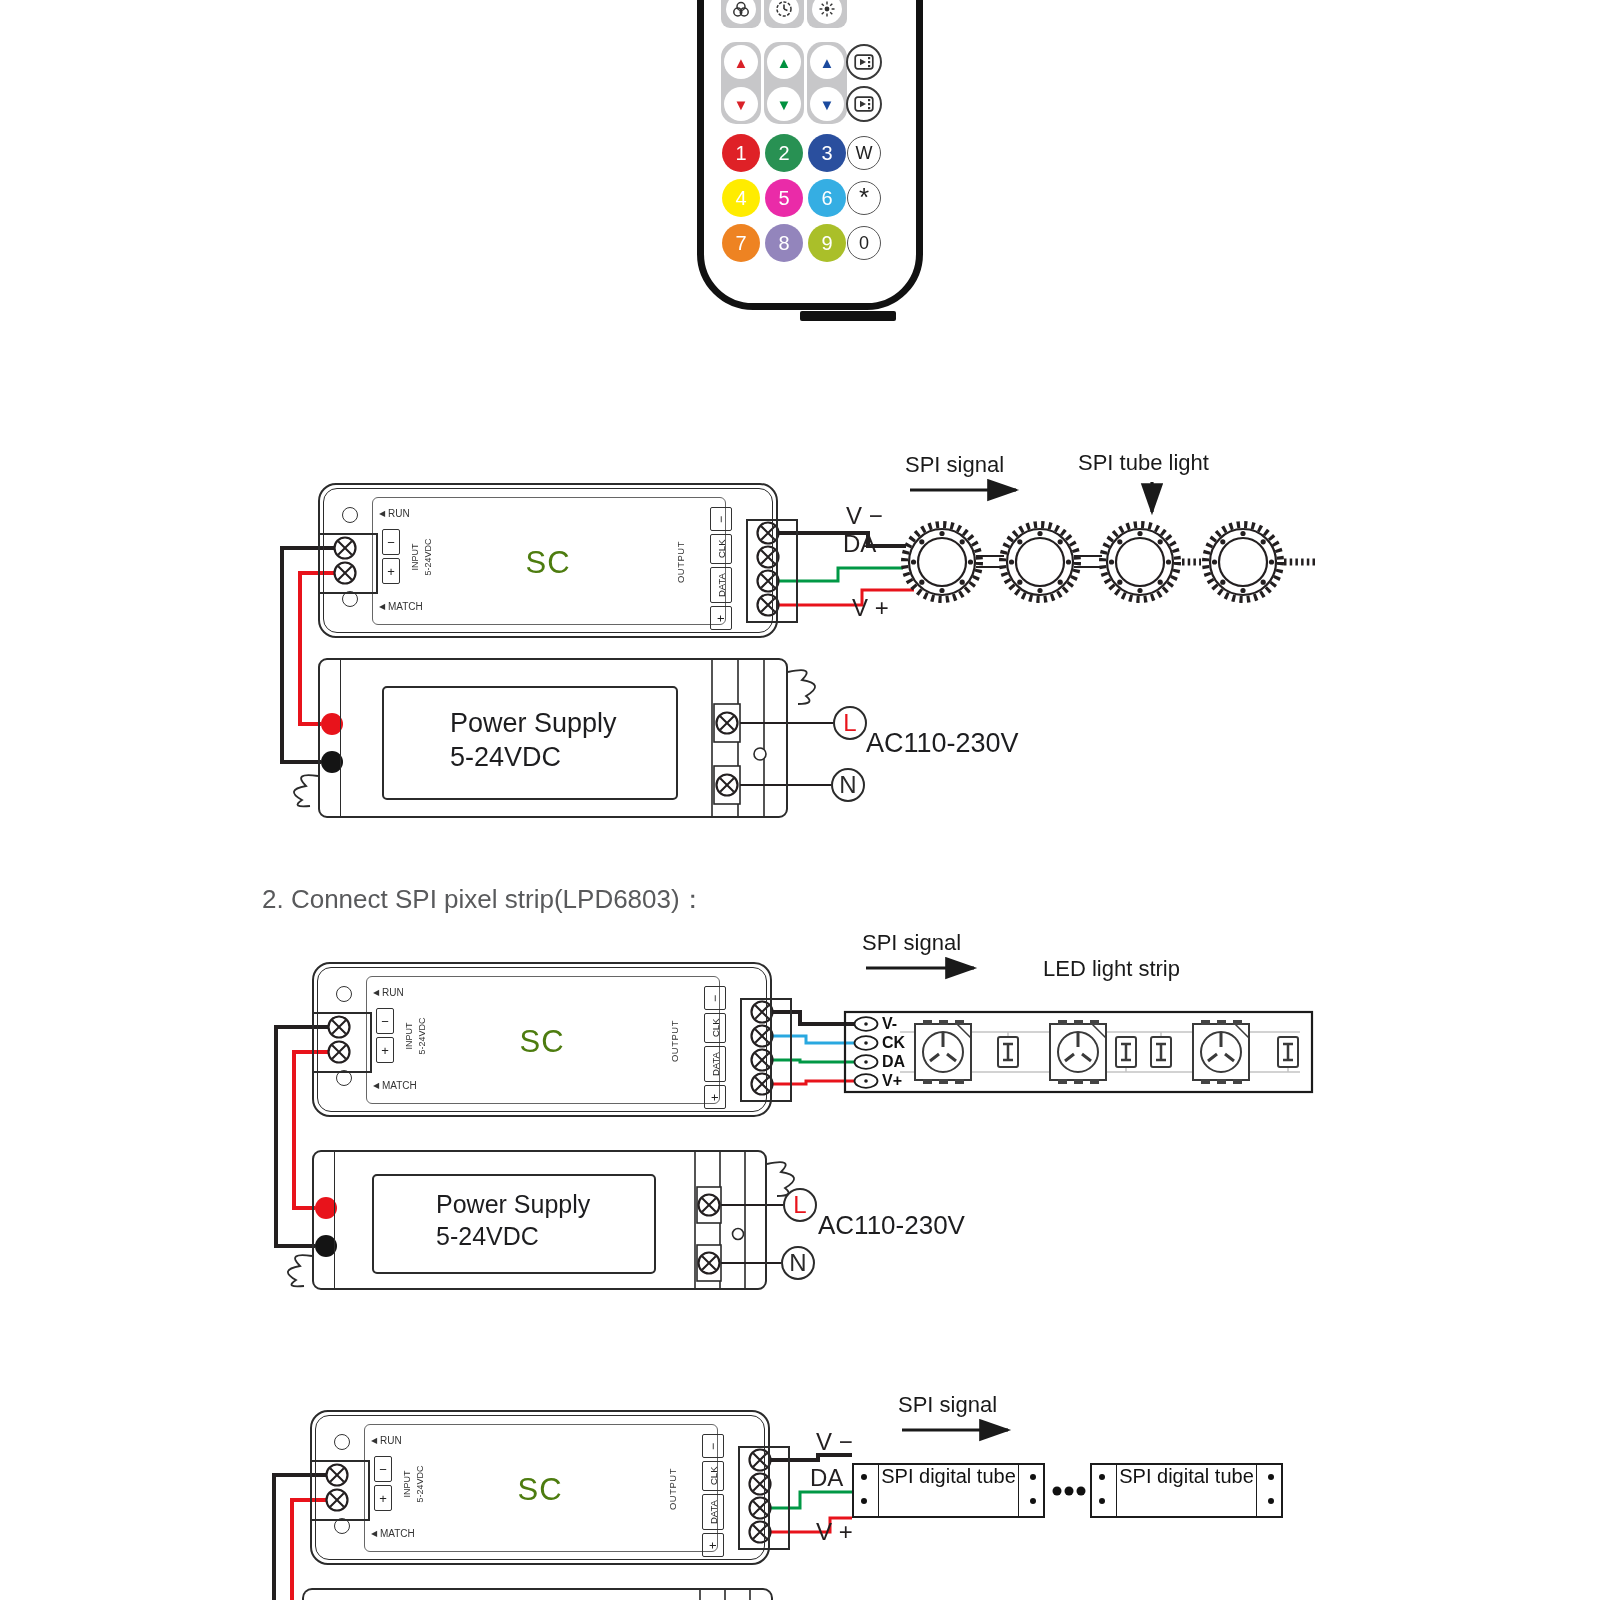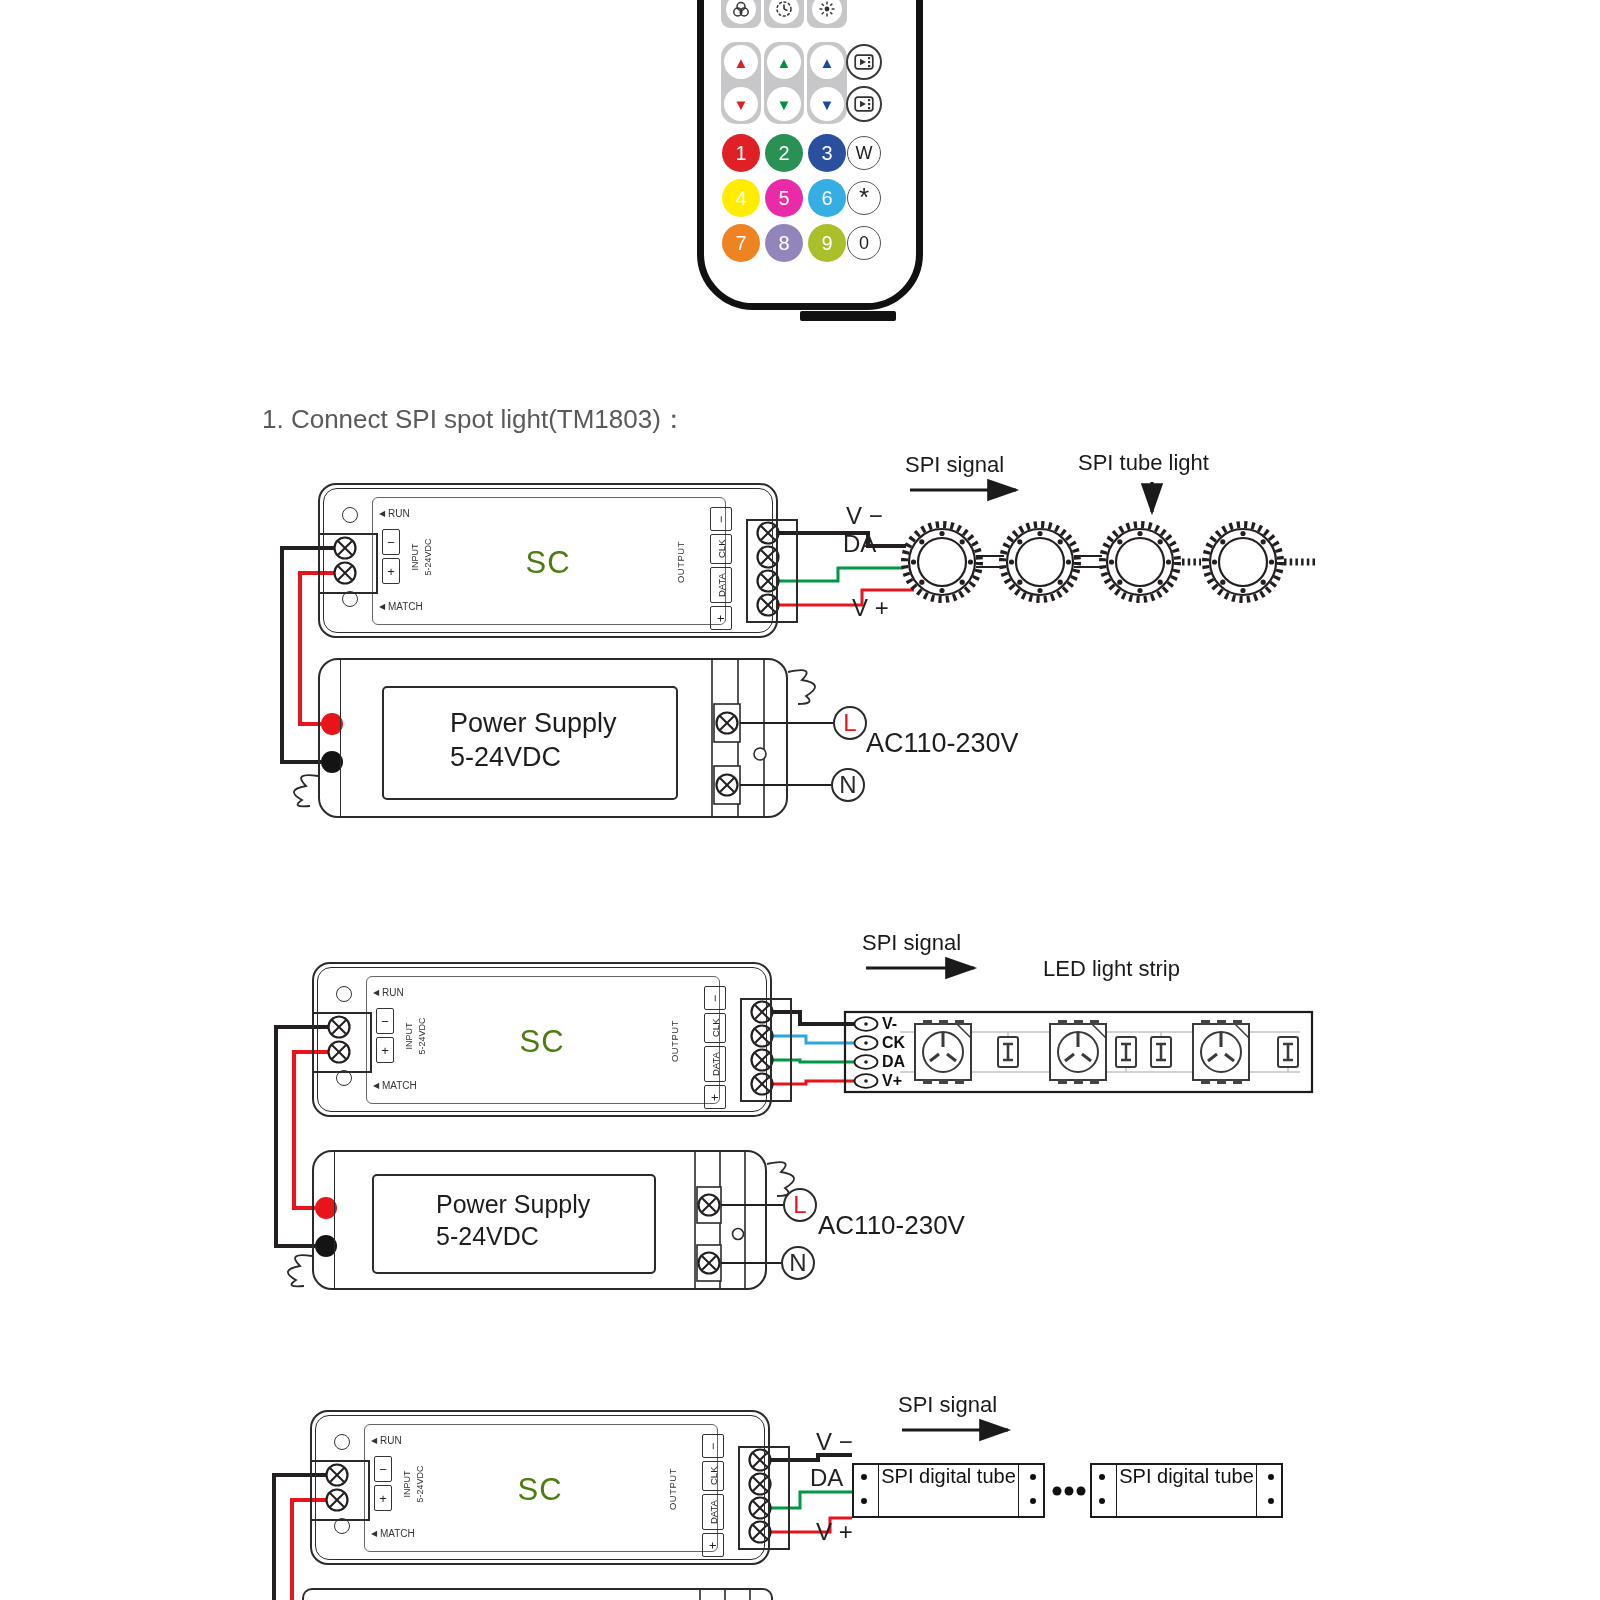--- a/index.html
+++ b/index.html
@@ -51,21 +51,21 @@
   .ovtext{position:absolute;left:330px;top:69px;width:60px;height:16px;transform:rotate(-90deg);
           display:flex;align-items:center;justify-content:center;font-size:9.5px;letter-spacing:.5px;color:#333;}
   .obox{position:absolute;left:390px;width:22px;border:1.5px solid #333;border-radius:2px;color:#222;box-sizing:border-box;}
   .vbox{writing-mode:vertical-rl;transform:rotate(180deg);display:flex;align-items:center;justify-content:center;font-size:9.5px;}
   .obox-m{top:22px;height:24px;font-size:12px;}
   .obox-clk{top:49px;height:30px;}
   .obox-data{top:82px;height:36px;}
   .obox-p{top:121px;height:24px;font-size:12px;}
   .oblock{position:absolute;left:426px;top:34px;width:48px;height:100px;border:2.5px solid #2b2b2b;}
   
-  .ps{position:absolute;border:2.5px solid #2b2b2b;border-radius:20px;z-index:2;box-sizing:border-box;padding-left:32px;}
+  .ps{position:absolute;border:2.5px solid #2b2b2b;border-radius:9px;z-index:2;box-sizing:border-box;padding-left:32px;}
   .ps-div{position:absolute;left:20px;top:0;bottom:0;width:0;border-left:1.5px solid #2b2b2b;}
   .ps-panel{position:absolute;border:2px solid #2b2b2b;border-radius:5px;}
   .ps-l1,.ps-l2{position:absolute;left:66px;font-size:27px;color:#1d1d1f;white-space:nowrap;}
   .ps-l1{top:18px}.ps-l2{top:52px}
   .lncir{position:absolute;width:34px;height:34px;border:2.2px solid #2b2b2b;border-radius:50%;
          display:flex;align-items:center;justify-content:center;font-size:24px;z-index:4;box-sizing:border-box;background:#fff;}
   .aclbl{position:absolute;font-size:27px;color:#1d1d1f;z-index:4;white-space:nowrap;}
   .ps-part{position:absolute;left:302px;top:1588px;width:471px;height:12px;border:2.5px solid #2b2b2b;
            border-bottom:none;border-radius:10px 10px 0 0;z-index:2;box-sizing:border-box;}
   
@@ -335,21 +335,21 @@
 <button class="key k4" style="left:722px;top:179px;">4</button>
 <button class="key k5" style="left:765px;top:179px;">5</button>
 <button class="key k6" style="left:808px;top:179px;">6</button>
 <button class="key k7" style="left:722px;top:224px;">7</button>
 <button class="key k8" style="left:765px;top:224px;">8</button>
 <button class="key k9" style="left:808px;top:224px;">9</button>
 <button class="fnkey" style="left:847px;top:136px;">W</button>
 <button class="fnkey" style="left:847px;top:181px;font-size:26px;line-height:1.6;">*</button>
 <button class="fnkey" style="left:847px;top:226px;">0</button>
 
-<div class="hsec" style="left:262px;top:402px;">1. Connect SPI spot light(TM1803)：</div>
+<div class="hsec" style="left:262px;top:882px;">2. Connect SPI pixel strip(LPD6803)：</div>
 
 <div class="sc" style="left:318px;top:483px;">
   <div class="sc-line2"></div>
   <div class="sc-panel"></div>
   <div class="hole hole-t"></div>
   <div class="hole hole-b"></div>
   <div class="inblock"></div>
   <div class="runlbl"><span class="tri">◀</span> <span>RUN</span></div>
   <div class="matchlbl"><span class="tri">◀</span> <span>MATCH</span></div>
   <div class="ibox ibox-m">−</div>

